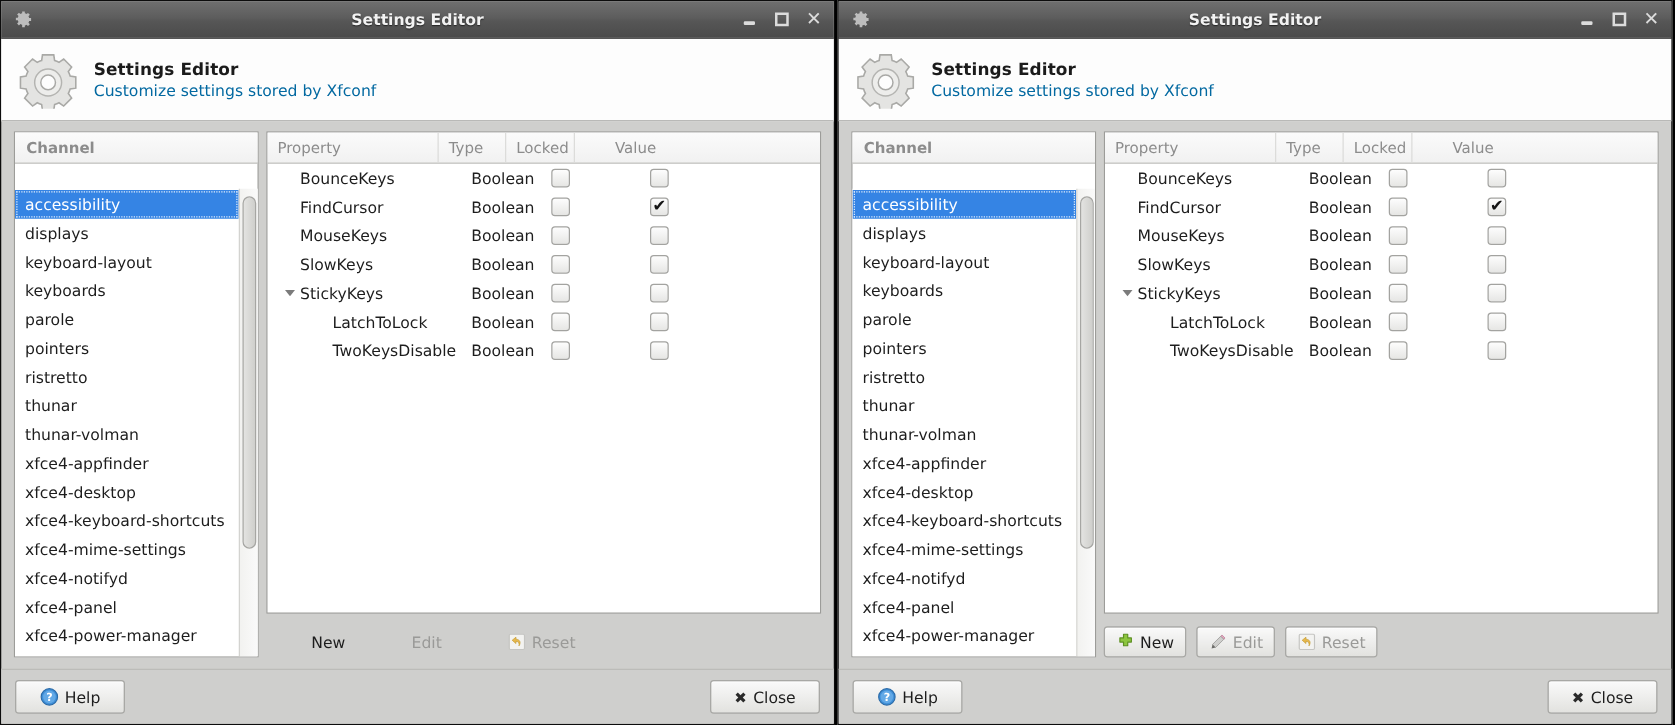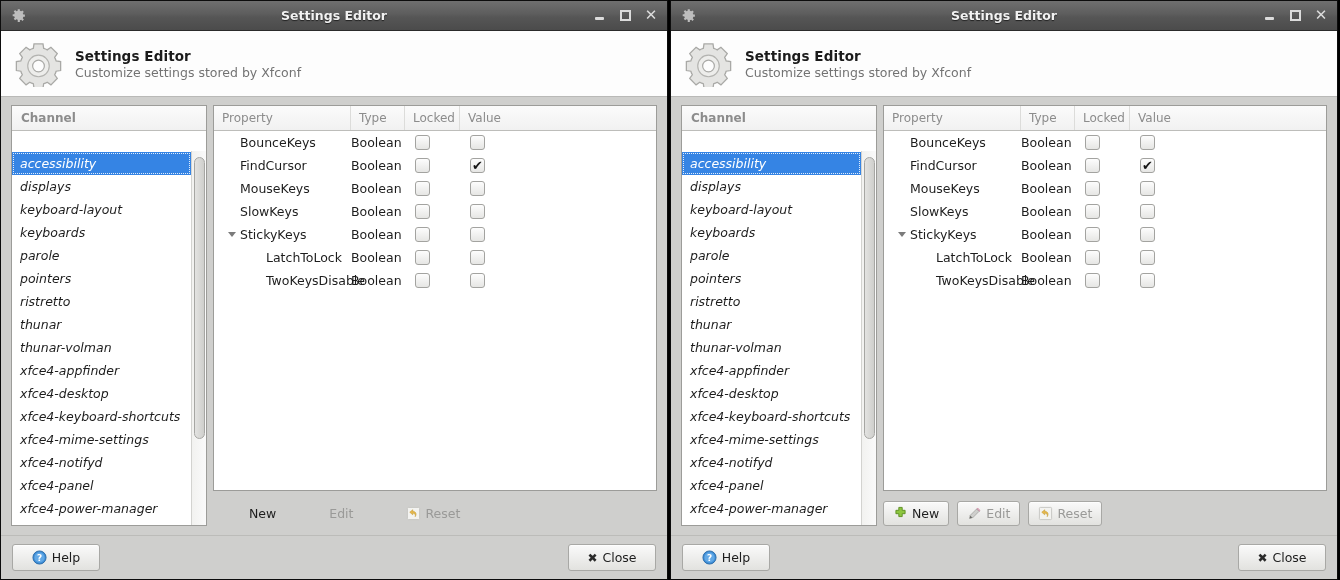--- a/index.html
+++ b/index.html
@@ -48,21 +48,21 @@
   
   .header {
     background: #fdfdfd;
     border-bottom: 1px solid #b9b9b7;
     padding: 9px 0 9px 14px;
     display: flex; align-items: center; gap: 13px;
     flex: 0 0 57px;
   }
   .header-text { display: flex; flex-direction: column; justify-content: center; gap: 1px; }
   .header-title { font-size: 13.5px; font-weight: bold; color: #1b1b1b; letter-spacing: .1px; }
-  .header-sub { font-size: 12.5px; color: #737373; }
+  .header-sub { font-size: 12.5px; color: #0369a1; }
 
   
   .body {
     flex: 1 1 auto;
     display: flex;
     padding: 8px 10px 0 10px;
     gap: 6px;
     min-height: 0;
   }
 
@@ -82,21 +82,21 @@
     border-bottom: 1px solid #bdbdba;
     display: flex; align-items: center;
     font-size: 12px; font-weight: bold; color: #8c8c8c;
     padding-left: 9px;
   }
   .channel-scrollwrap { flex: 1 1 auto; display: flex; min-height: 0; background: #fff; }
   .channel-list { flex: 1 1 auto; overflow: hidden; padding-top: 1px; }
   .ch-item {
     height: 23px; line-height: 23px;
     font-size: 12.5px; color: #1d1d1d;
-    padding-left: 8px; white-space: nowrap; font-style: italic;
+    padding-left: 8px; white-space: nowrap;
   }
   .ch-item.selected {
     background: #3584e4; color: #fff;
     outline: 1px dotted rgba(255,255,255,.85);
     outline-offset: -2px;
   }
 
   
   .vscroll { width: 15px; flex: 0 0 15px; background: linear-gradient(to right,#f2f2f0,#fafafa); border-left: 1px solid #d3d3d0; position: relative; }
   .vthumb {
@@ -124,27 +124,27 @@
     border-bottom: 1px solid #bdbdba; }
   .prop-head div {
     font-size: 12px; font-weight: normal; color: #8c8c8c;
     display: flex; align-items: center; padding-left: 8px;
     border-right: 1px solid #dcdcda;
   }
   .prop-head div:last-child { border-right: none; }
   .c-prop { width: 137px; flex: 0 0 137px; }
   .c-type { width: 54px; flex: 0 0 54px; }
   .c-lock { width: 55px; flex: 0 0 55px; }
-  .c-val  { flex: 1 1 auto; }
+  .c-val  { flex: 1 1 auto; margin-left: 24px; }
 
   .prop-rows { flex: 1 1 auto; }
   .prop-row { display: flex; height: 23px; align-items: center; }
   .cell { display: flex; align-items: center; height: 100%; }
   .cell.c-prop { padding-left: 8px; }
-  .cell.c-type { padding-left: 0; }
+  .cell.c-type { padding-left: 0; margin-left: 26px; }
   .cell.c-lock, .cell.c-val { justify-content: flex-start; padding-left: 10px; }
   .prop-name { font-size: 12.5px; color: #1d1d1d; white-space: nowrap; text-align: right; }
   .indent-1 { padding-left: 18px; }
   .indent-2 { padding-left: 44px; }
   .expander {
     width: 0; height: 0; margin-left: 6px; margin-right: 4px;
     border-left: 4.5px solid transparent; border-right: 4.5px solid transparent;
     border-top: 5.5px solid #7b7b7b;
     flex: 0 0 auto;
   }

